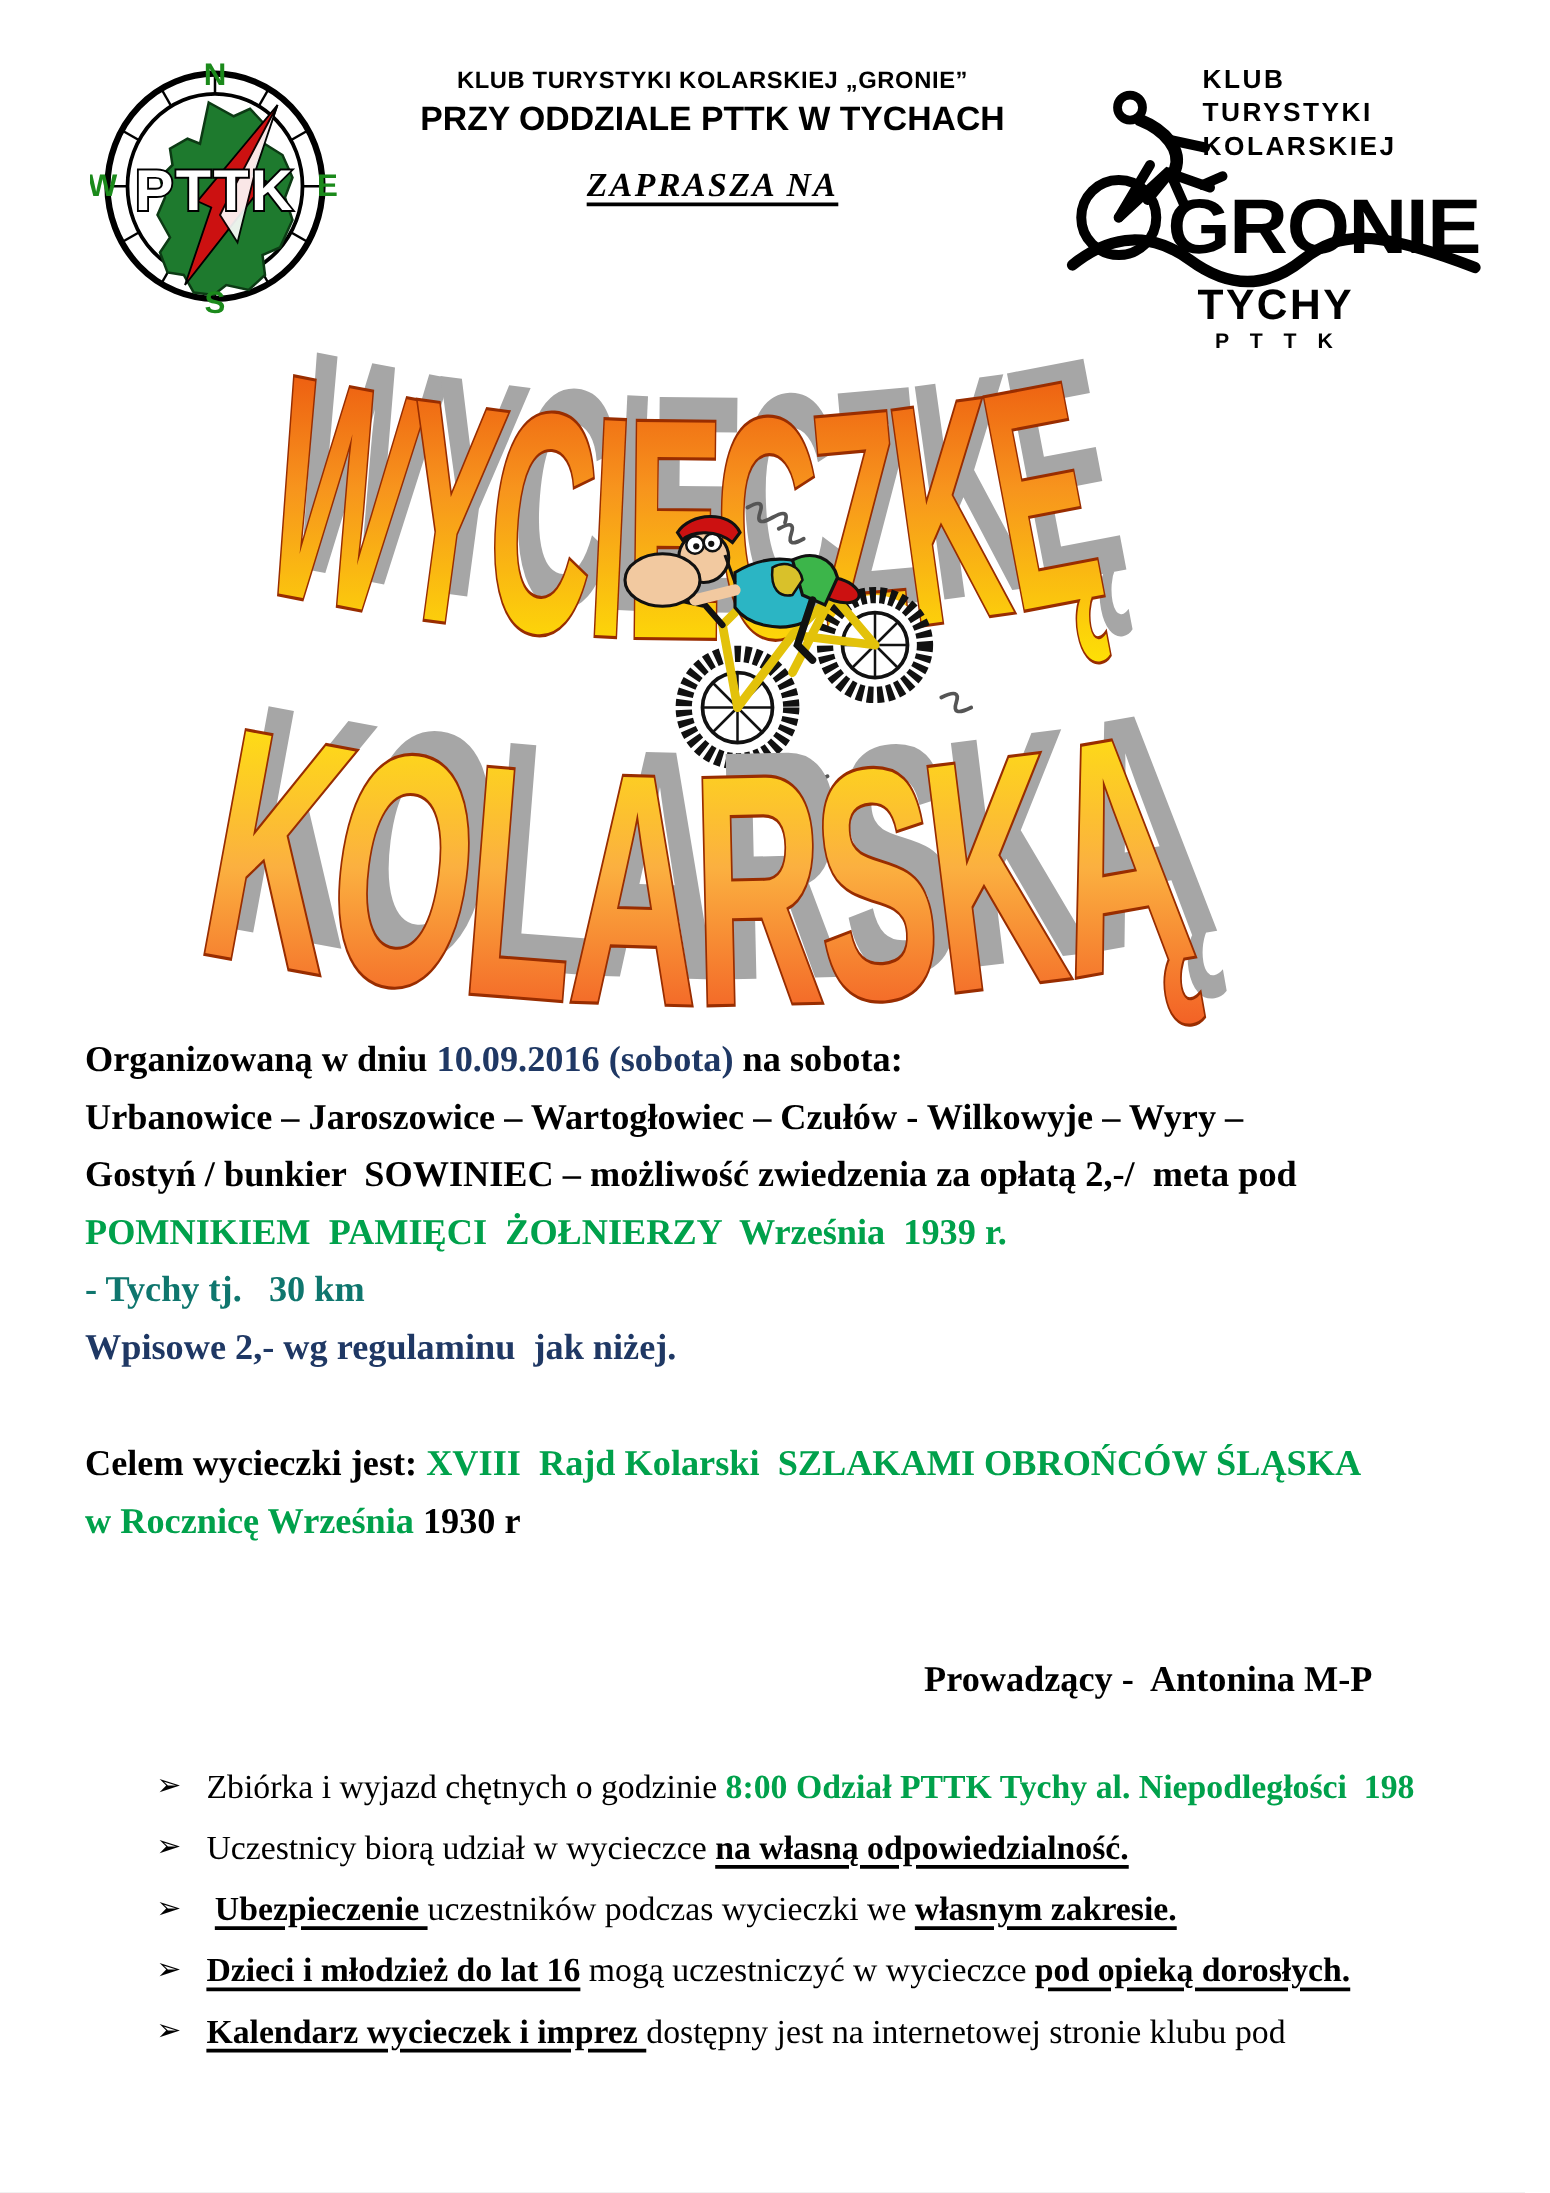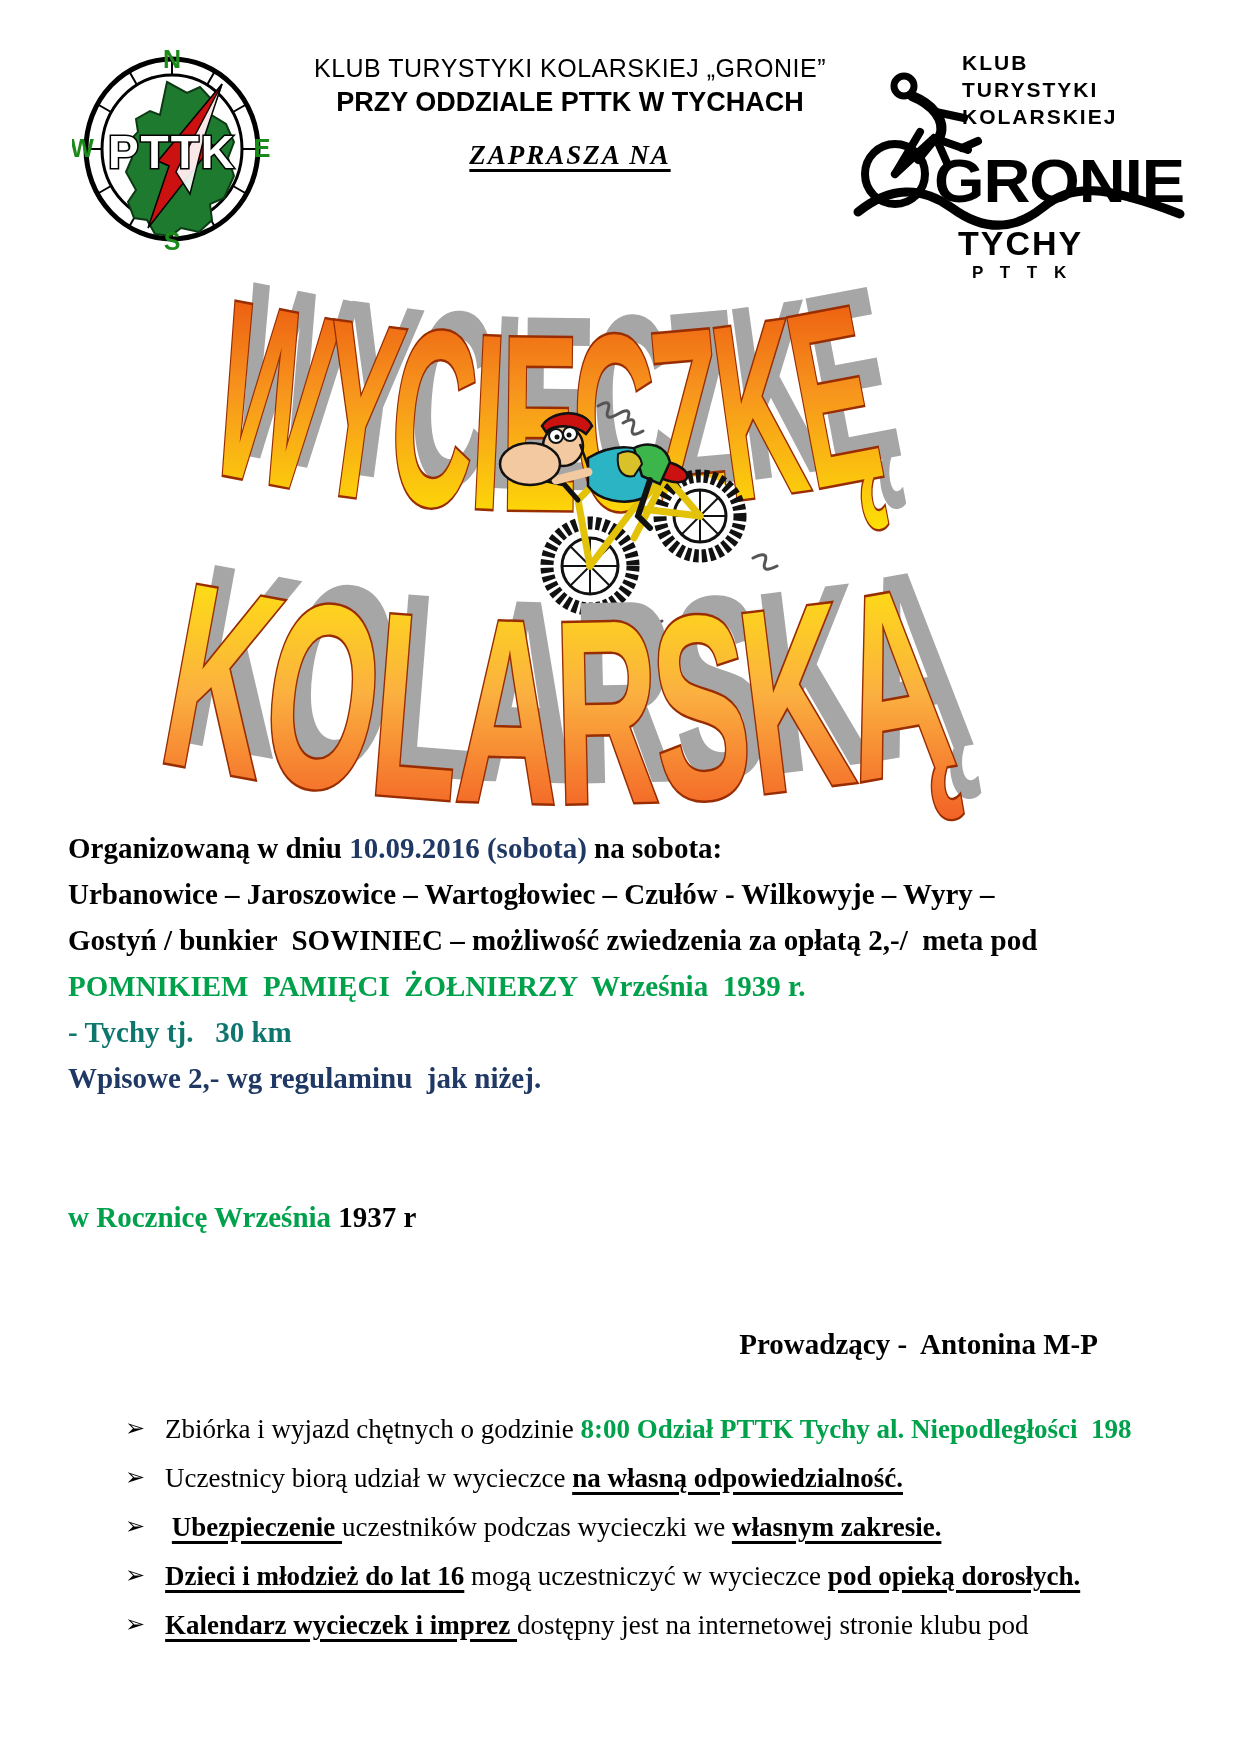--- a/index.html
+++ b/index.html
@@ -2,21 +2,21 @@
 <html><head>
 <meta charset="utf-8">
 <style>
   html,body{margin:0;padding:0;background:#e8e8e8;}
   #page{position:relative;width:1240px;height:1754px;background:#ffffff;margin:0 auto;
         font-family:"Liberation Serif",serif;overflow:hidden;}
 
   
   #header-center{position:absolute;left:235px;top:54px;width:670px;text-align:center;
                  font-family:"Liberation Sans",sans-serif;color:#000;}
-  #header-line1{font-size:25px;font-weight:normal;letter-spacing:0.5px;white-space:nowrap;}
+  #header-line1{font-size:19px;font-weight:bold;letter-spacing:0.5px;white-space:nowrap;}
   #header-line2{font-size:27px;font-weight:bold;margin-top:4px;}
   #invite{margin-top:22px;font-family:"Liberation Serif",serif;font-style:italic;font-weight:bold;
           font-size:27px;letter-spacing:2px;text-decoration:underline;text-decoration-thickness:3px;
           text-underline-offset:5px;}
 
   .abs{position:absolute;}
 
   
   .tline{position:absolute;left:68px;font-size:29px;white-space:pre;color:#000;}
   .u{text-decoration:underline;text-decoration-thickness:3px;text-underline-offset:5px;}
@@ -185,21 +185,22 @@
       <textPath href="#arc2" textLength="810" lengthAdjust="spacingAndGlyphs">KOLARSKĄ</textPath>
     </text>
   </svg>
 
   <div class="tline" id="line-1"><span style="font-weight: bold; color: rgb(0, 0, 0);">Organizowaną w dniu </span><span style="font-weight: bold; color: rgb(31, 56, 100);">10.09.2016 (sobota)</span><span style="font-weight: bold; color: rgb(0, 0, 0);"> na sobota:</span></div>
   <div class="tline" id="line-2"><span style="font-weight: bold; color: rgb(0, 0, 0);">Urbanowice – Jaroszowice – Wartogłowiec – Czułów - Wilkowyje – Wyry –</span></div>
   <div class="tline" id="line-3"><span style="font-weight: bold; color: rgb(0, 0, 0);">Gostyń / bunkier  SOWINIEC – możliwość zwiedzenia za opłatą 2,-/  meta pod</span></div>
   <div class="tline" id="line-4"><span style="font-weight: bold; color: rgb(0, 161, 75);">POMNIKIEM  PAMIĘCI  ŻOŁNIERZY  Września  1939 r.</span></div>
   <div class="tline" id="line-5"><span style="font-weight: bold; color: #0f766e;">- Tychy tj.   30 km</span></div>
   <div class="tline" id="line-6"><span style="font-weight: bold; color: rgb(31, 56, 100);">Wpisowe 2,- wg regulaminu  jak niżej.</span></div>
-  <div class="tline" id="line-8"><span style="font-weight: bold; color: rgb(0, 161, 75);">w Rocznicę Września </span><span style="font-weight: bold; color: rgb(0, 0, 0);">1937 r</span></div>
+  <div class="tline" id="line-7"><span style="font-weight: bold; color: rgb(0, 0, 0);">Celem wycieczki jest: </span><span style="font-weight: bold; color: rgb(0, 161, 75);">XVIII  Rajd Kolarski  SZLAKAMI OBROŃCÓW ŚLĄSKA</span></div>
+  <div class="tline" id="line-8"><span style="font-weight: bold; color: rgb(0, 161, 75);">w Rocznicę Września </span><span style="font-weight: bold; color: rgb(0, 0, 0);">1930 r</span></div>
 
   <div class="tline" id="leader-line"><span style="font-weight: bold; color: rgb(0, 0, 0);">Prowadzący -  Antonina M-P</span></div>
 
   <div class="bullet" id="bullet-1">
     <span class="arrow">➢</span><span><span style="color: rgb(0, 0, 0);">Zbiórka i wyjazd chętnych o godzinie </span><span style="font-weight: bold; color: rgb(0, 161, 75);">8:00 Odział PTTK Tychy al. Niepodległości  198</span></span>
   </div>
   <div class="bullet" id="bullet-2">
     <span class="arrow">➢</span><span><span style="color: rgb(0, 0, 0);">Uczestnicy biorą udział w wycieczce </span><span class="u" style="font-weight: bold; color: rgb(0, 0, 0);">na własną odpowiedzialność.</span></span>
   </div>
   <div class="bullet" id="bullet-3">

